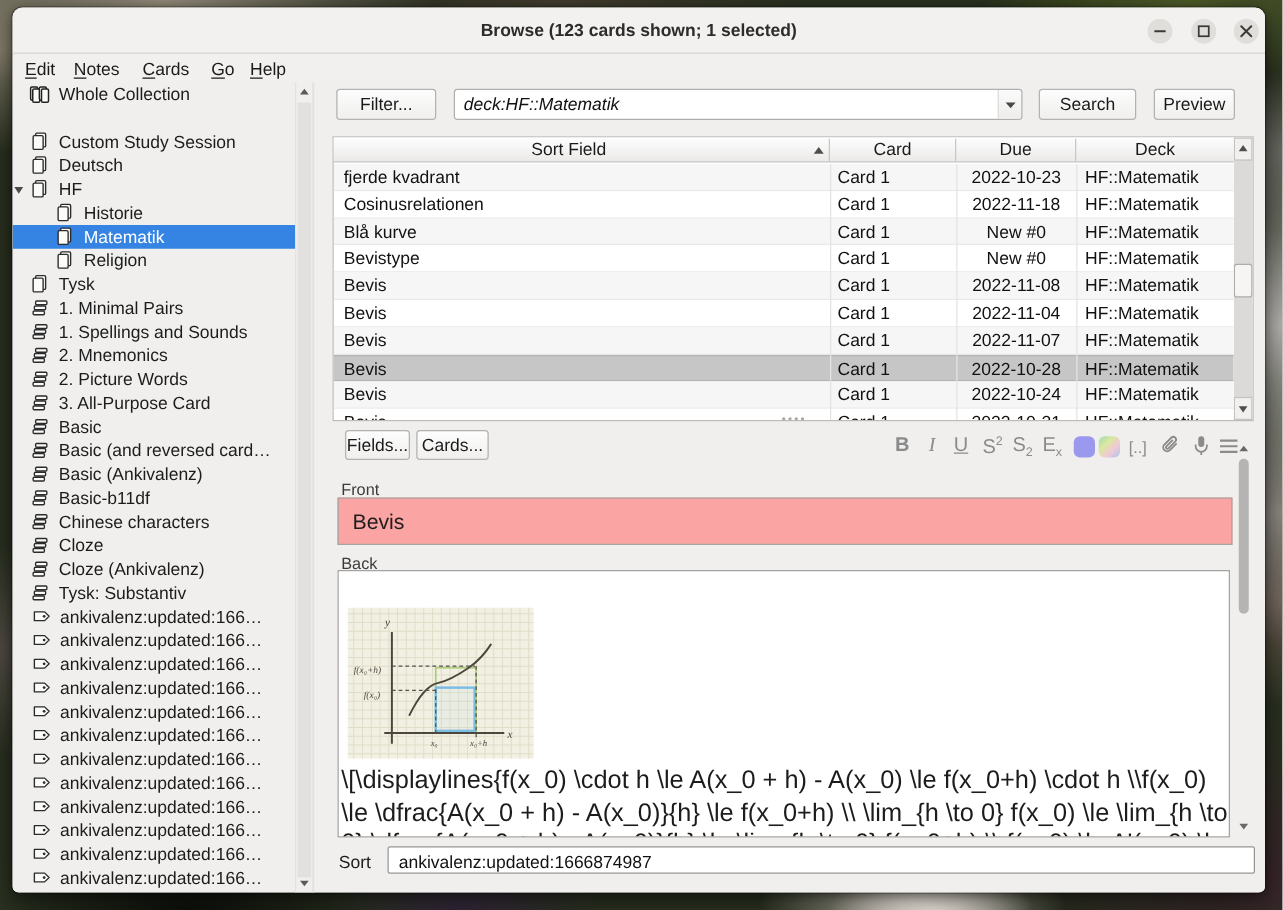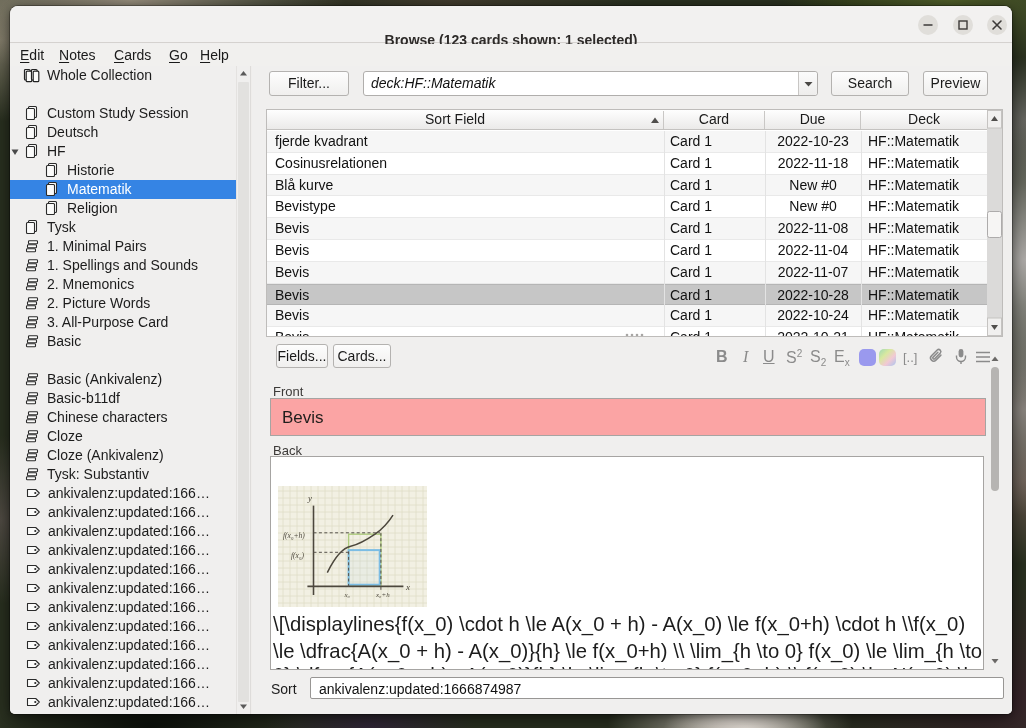--- a/index.html
+++ b/index.html
@@ -28,21 +28,21 @@
 #win {
   position:absolute; left:10px; top:6px; width:1002px; height:708px;
   background:#f0efee; border-radius:8px 8px 5px 5px; overflow:hidden;
   box-shadow:0 2px 10px rgba(0,0,0,0.45), 0 10px 36px rgba(0,0,0,0.40), 0 0 0 1px rgba(0,0,0,0.28);
 }
 #titlebar {
   position:absolute; left:0; top:0; width:1002px; height:37px;
   background:#f2f1f0; border-bottom:1px solid #d5d2cf;
 }
 #title {
-  position:absolute; left:0; right:0; top:26px; text-align:center;
+  position:absolute; left:0; right:0; top:10px; text-align:center;
   font-size:14px; font-weight:bold; color:#2e2b29;
 }
 .wbtn { position:absolute; top:9px; width:20px; height:20px; border-radius:50%; background:#e0deda; }
 .wbtn svg { position:absolute; left:0; top:0; }
 #menubar {
   position:absolute; left:0; top:38px; width:1002px; height:22px;
   background:#f1f0ee; font-size:14px; color:#1a1a1a;
 }
 .mitem { position:absolute; top:3px; }
 .mitem u { text-underline-offset:2px; }
@@ -236,20 +236,28 @@
 </svg>
             <span class="lbl" style="left:37px">3. All-Purpose Card</span>
           </div>
 <div class="trow" style="top:266px">
             <svg class="ticon" style="left:15px;top:2px" width="15" height="15" viewBox="0 0 15 15">
 <rect x="3.5" y="1.8" width="9" height="3" rx="0.8" fill="#fbfbfa" stroke="#2b2b2b" stroke-width="1.1"></rect>
 <rect x="2.5" y="5.8" width="9" height="3" rx="0.8" fill="#fbfbfa" stroke="#2b2b2b" stroke-width="1.1"></rect>
 <rect x="1.5" y="9.8" width="9" height="3" rx="0.8" fill="#fbfbfa" stroke="#2b2b2b" stroke-width="1.1"></rect>
 </svg>
             <span class="lbl" style="left:37px">Basic</span>
+          </div>
+<div class="trow" style="top:285px">
+            <svg class="ticon" style="left:15px;top:2px" width="15" height="15" viewBox="0 0 15 15">
+<rect x="3.5" y="1.8" width="9" height="3" rx="0.8" fill="#fbfbfa" stroke="#2b2b2b" stroke-width="1.1"></rect>
+<rect x="2.5" y="5.8" width="9" height="3" rx="0.8" fill="#fbfbfa" stroke="#2b2b2b" stroke-width="1.1"></rect>
+<rect x="1.5" y="9.8" width="9" height="3" rx="0.8" fill="#fbfbfa" stroke="#2b2b2b" stroke-width="1.1"></rect>
+</svg>
+            <span class="lbl" style="left:37px">Basic (and reversed card…</span>
           </div>
 <div class="trow" style="top:304px">
             <svg class="ticon" style="left:15px;top:2px" width="15" height="15" viewBox="0 0 15 15">
 <rect x="3.5" y="1.8" width="9" height="3" rx="0.8" fill="#fbfbfa" stroke="#2b2b2b" stroke-width="1.1"></rect>
 <rect x="2.5" y="5.8" width="9" height="3" rx="0.8" fill="#fbfbfa" stroke="#2b2b2b" stroke-width="1.1"></rect>
 <rect x="1.5" y="9.8" width="9" height="3" rx="0.8" fill="#fbfbfa" stroke="#2b2b2b" stroke-width="1.1"></rect>
 </svg>
             <span class="lbl" style="left:37px">Basic (Ankivalenz)</span>
           </div>
 <div class="trow" style="top:323px">

